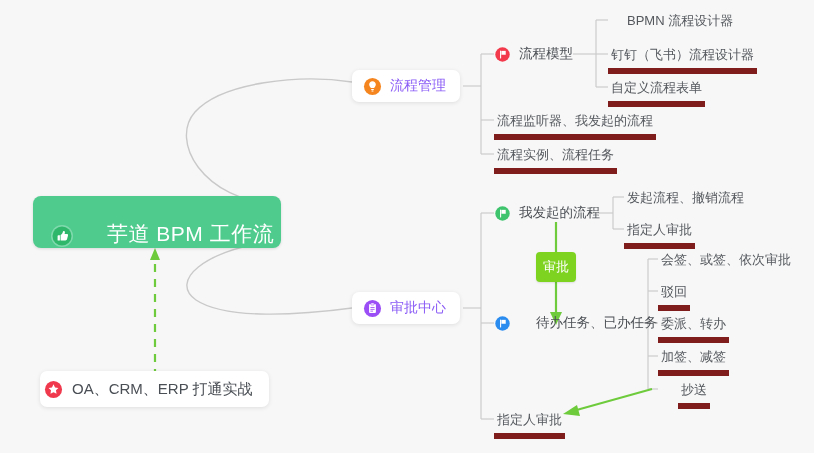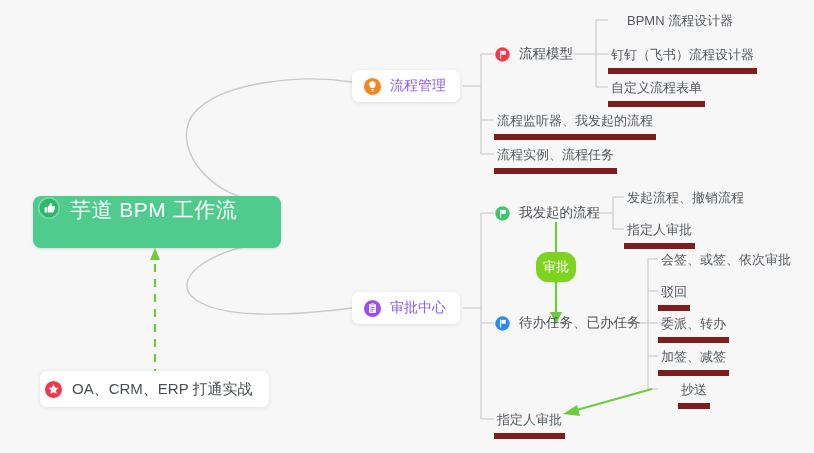--- a/index.html
+++ b/index.html
@@ -25,23 +25,24 @@
 
   
   .root-node {
     position: absolute;
     left: 33px; top: 196px;
     width: 248px; height: 52px;
     background: #4ecb8d;
     border-radius: 8px;
     box-shadow: 0 1px 3px rgba(0,0,0,0.12);
     display: flex;
-    align-items: flex-start;
-    padding-left: 4px;
+    align-items: flex-end;
+    padding-left: 17px;
     box-sizing: border-box;
+    gap: 24px;
   }
   .root-label {
     color: #ffffff;
     font-size: 21px;
     letter-spacing: 0.5px;
     margin-left: 9px;
     white-space: nowrap;
   }
 
   
@@ -106,21 +107,21 @@
     padding: 0 3px 5px 3px;
     border-bottom: 6px solid #7f1d1d;
     line-height: 17px;
   }
   .leaf-node.no-rule { border-bottom: none; }
 
   
   .pill-node {
     position: absolute;
     background: #7ed321;
-    border-radius: 12px;
+    border-radius: 4px;
     color: #ffffff;
     font-size: 13px;
     display: flex;
     align-items: center;
     justify-content: center;
     width: 40px; height: 30px;
     box-shadow: 0 1px 2px rgba(0,0,0,0.10);
   }
 
   
@@ -258,21 +259,21 @@
         <path d="M8.7 5.7h5.1v4.6H8.7z" fill="#ffffff"></path>
       </svg>
     </span>
     <span class="topic-label">我发起的流程</span>
   </div>
   <div class="leaf-node no-rule" style="left:624px; top:189px;">发起流程、撤销流程</div>
   <div class="leaf-node" style="left:624px; top:221px;">指定人审批</div>
 
   <div class="pill-node" style="left:536px; top:252px;">审批</div>
 
-  <div class="topic-node" style="left:494px; top:311px;">
+  <div class="topic-node" style="left:494px; top:311px;gap:17px;">
     <span class="icon">
       <svg width="17" height="17" viewBox="0 0 20 20">
         <circle cx="10" cy="10" r="8.5" fill="#2b8cf0"></circle>
         <rect x="7.1" y="5.4" width="1.3" height="9.4" rx="0.6" fill="#ffffff"></rect>
         <path d="M8.7 5.7h5.1v4.6H8.7z" fill="#ffffff"></path>
       </svg>
     </span>
     <span class="topic-label">待办任务、已办任务</span>
   </div>
 

